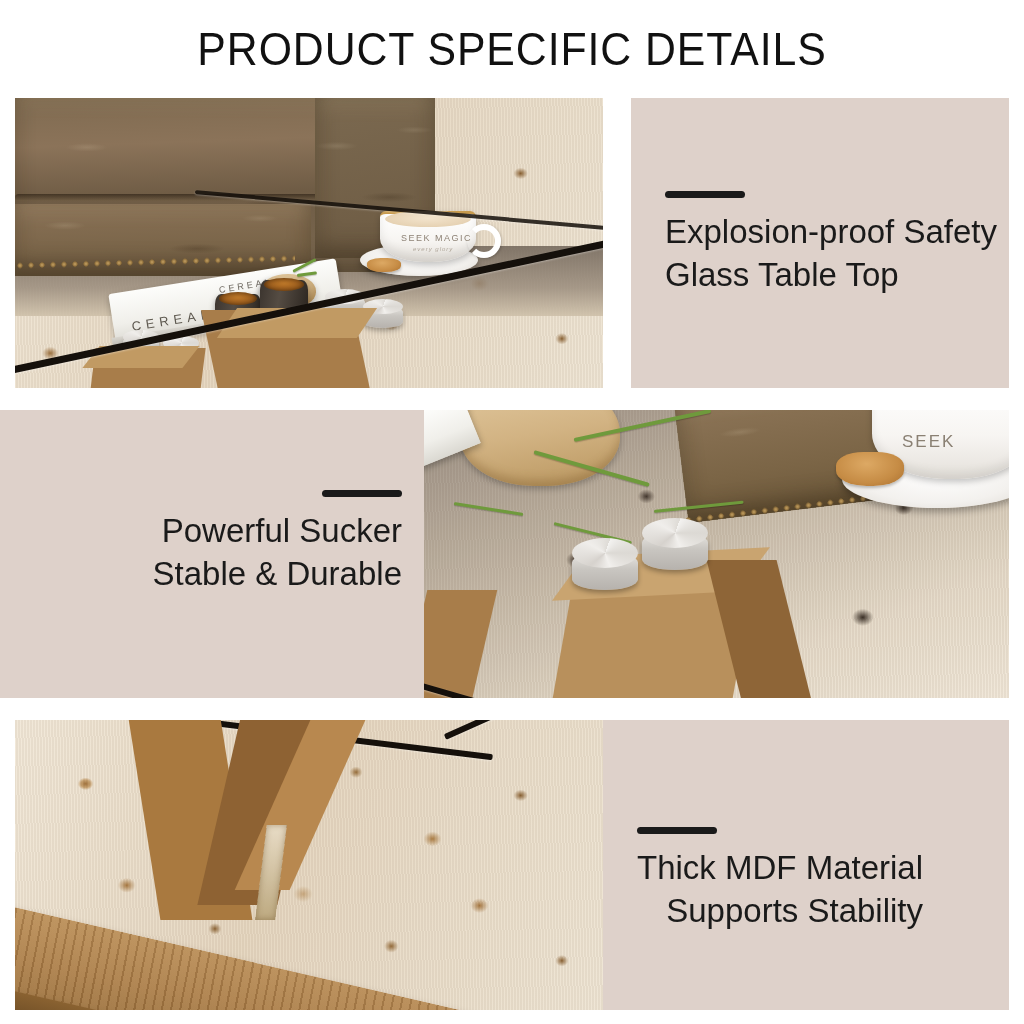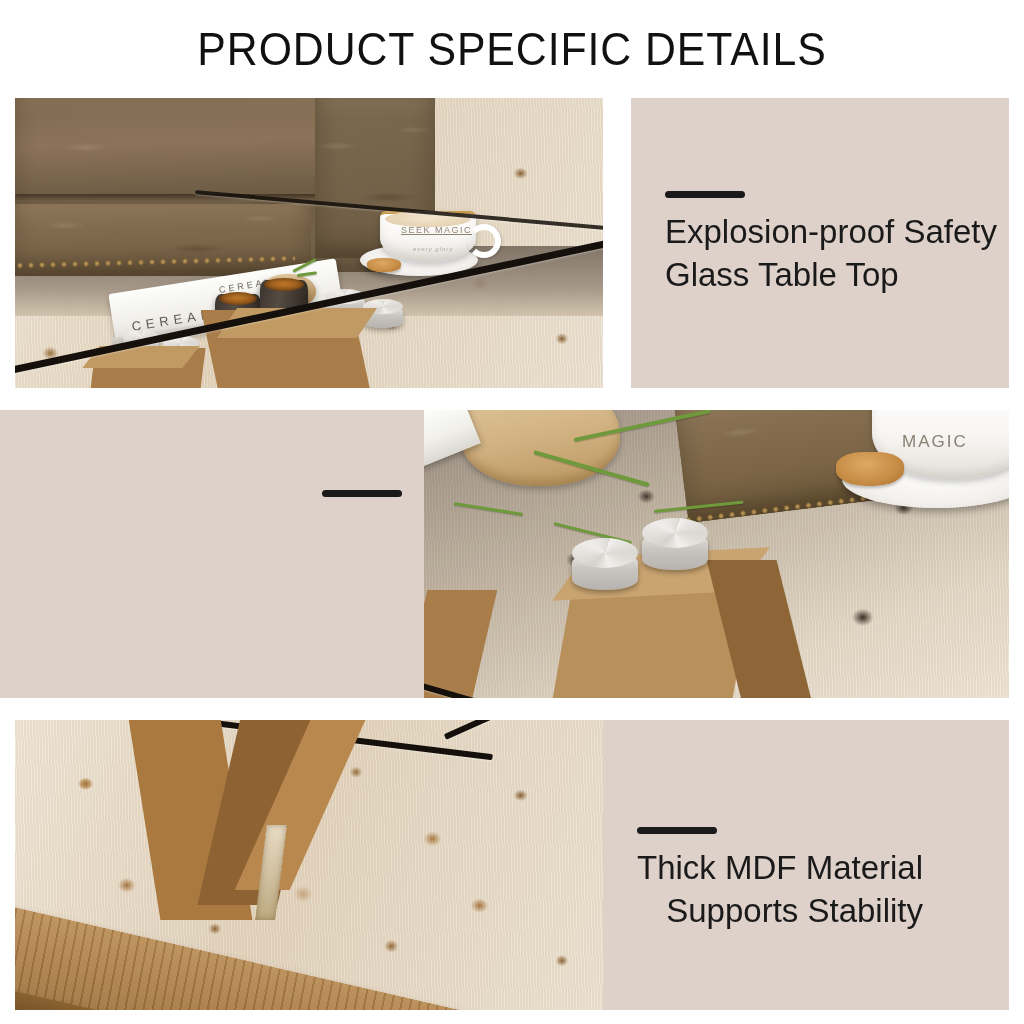--- a/index.html
+++ b/index.html
@@ -341,21 +341,21 @@
 
         <div class="canister" style="left:200px;top:196px;width:46px;height:34px;"></div>
         <div class="canister-top" style="left:204px;top:194px;width:38px;height:13px;"></div>
         <div class="canister" style="left:245px;top:182px;width:48px;height:40px;"></div>
         <div class="canister-top" style="left:249px;top:180px;width:40px;height:13px;"></div>
 
         <div class="saucer" style="left:345px;top:146px;width:118px;height:32px;"></div>
         <div class="cup" style="left:365px;top:113px;width:96px;height:48px;"></div>
         <div class="cup-liquid" style="left:370px;top:113px;width:86px;height:16px;"></div>
         <div class="cup-handle" style="left:452px;top:126px;width:22px;height:22px;"></div>
-        <span class="cup-text" style="left:386px;top:127px;text-decoration:underline;">SEEK MAGIC</span>
+        <span class="cup-text" style="left:386px;top:135px;">SEEK MAGIC</span>
         <span class="cup-sub" style="left:398px;top:148px;">every glory</span>
         <div class="cookie" style="left:352px;top:160px;width:34px;height:14px;"></div>
 
         <div class="sucker" style="left:108px;top:238px;width:36px;height:20px;"></div>
         <div class="sucker-top" style="left:108px;top:232px;width:36px;height:14px;"></div>
         <div class="sucker" style="left:148px;top:244px;width:36px;height:20px;"></div>
         <div class="sucker-top" style="left:148px;top:238px;width:36px;height:14px;"></div>
 
         <div class="wood" style="left:72px;top:250px;width:110px;height:140px;transform:skewX(-7deg);background-color:#a87d4a;"></div>
         <div class="wood light" style="left:76px;top:248px;width:100px;height:22px;transform:skew(-38deg,0deg);"></div>
@@ -379,20 +379,22 @@
 Glass Table Top</div>
       </div>
     </div>
   </div>
 
   <div class="panel" id="panel-2">
 
     <div class="textpane">
       <div class="caption-wrap">
         <div class="dash"></div>
+        <div class="caption">Powerful Sucker
+Stable &amp; Durable</div>
       </div>
     </div>
 
     <div class="photo">
       <div class="scene">
         <div class="rug dark"></div>
         <div class="rug-weave"></div>
 
         <div class="sofa" style="left:250px;top:-6px;width:345px;height:120px;transform:rotate(-7deg);transform-origin:left top;background:linear-gradient(178deg,#8d7558 0%,#7b6546 60%,#6b5739 100%);"></div>
         <div class="nailheads" style="left:248px;top:108px;width:350px;transform:rotate(-7deg);transform-origin:left top;"></div>
@@ -402,21 +404,21 @@
         <div class="book" style="left:-30px;top:-2px;width:80px;height:52px;transform:rotate(-22deg);"></div>
 
         <div class="sprig" style="left:110px;top:40px;width:120px;height:4px;transform:rotate(16deg);"></div>
         <div class="sprig" style="left:150px;top:28px;width:140px;height:4px;transform:rotate(-12deg);"></div>
         <div class="sprig" style="left:30px;top:92px;width:70px;height:3px;transform:rotate(9deg);"></div>
         <div class="sprig" style="left:130px;top:112px;width:80px;height:3px;transform:rotate(14deg);"></div>
         <div class="sprig" style="left:230px;top:100px;width:90px;height:3px;transform:rotate(-6deg);"></div>
 
         <div class="saucer" style="left:418px;top:40px;width:190px;height:58px;"></div>
         <div class="cup" style="left:448px;top:-30px;width:160px;height:96px;"></div>
-        <span class="cup-text" style="left:478px;top:22px;font-size:17px;letter-spacing:2px;color:#8a8073;">MAGIC</span>
+        <span class="cup-text" style="left:478px;top:22px;font-size:17px;letter-spacing:2px;color:#8a8073;">SEEK</span>
         <div class="cookie" style="left:412px;top:42px;width:68px;height:34px;"></div>
 
         <div class="wood" style="left:140px;top:158px;width:180px;height:132px;transform:skewX(-10deg);background-color:#b8905c;"></div>
         <div class="wood light" style="left:144px;top:142px;width:186px;height:44px;transform:skew(-36deg,-3deg);background-color:#c9a470;"></div>
         <div class="wood dark" style="left:300px;top:150px;width:70px;height:140px;transform:skewX(14deg);"></div>
 
         <div class="wood" style="left:-10px;top:180px;width:70px;height:115px;transform:skewX(-13deg);"></div>
 
         <div class="sucker" style="left:218px;top:122px;width:66px;height:38px;"></div>
         <div class="sucker-top" style="left:218px;top:108px;width:66px;height:30px;"></div>

